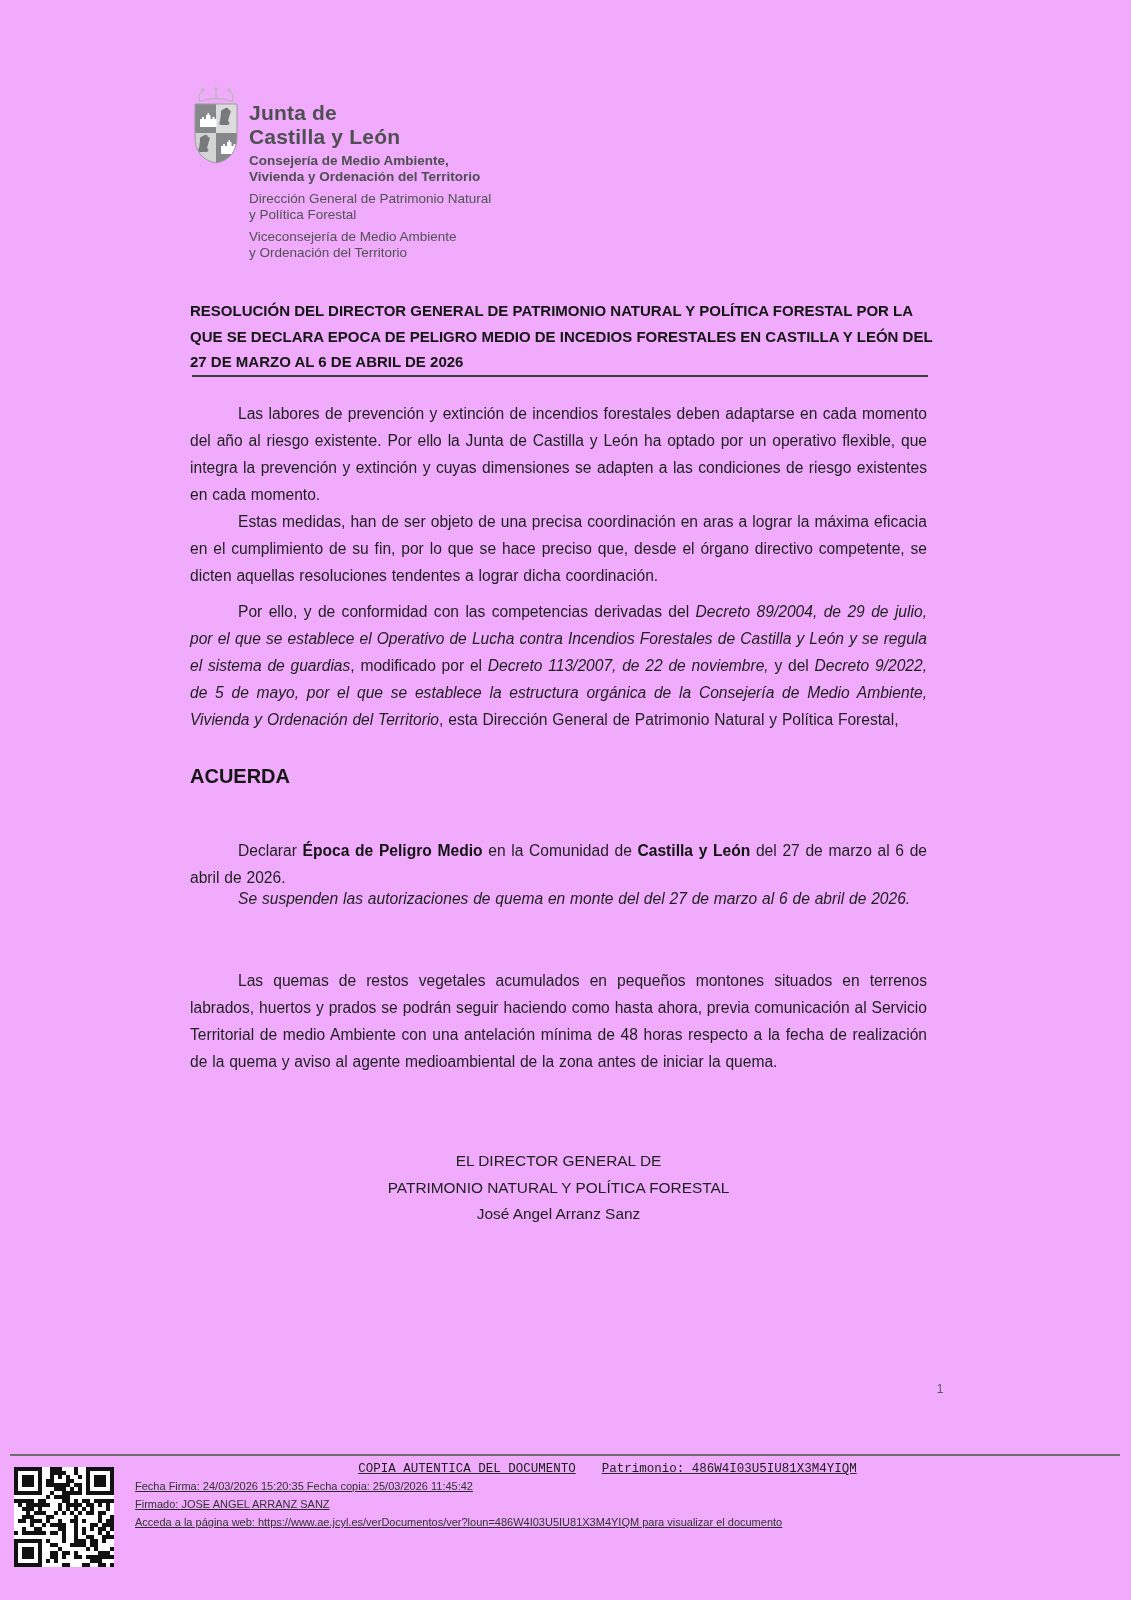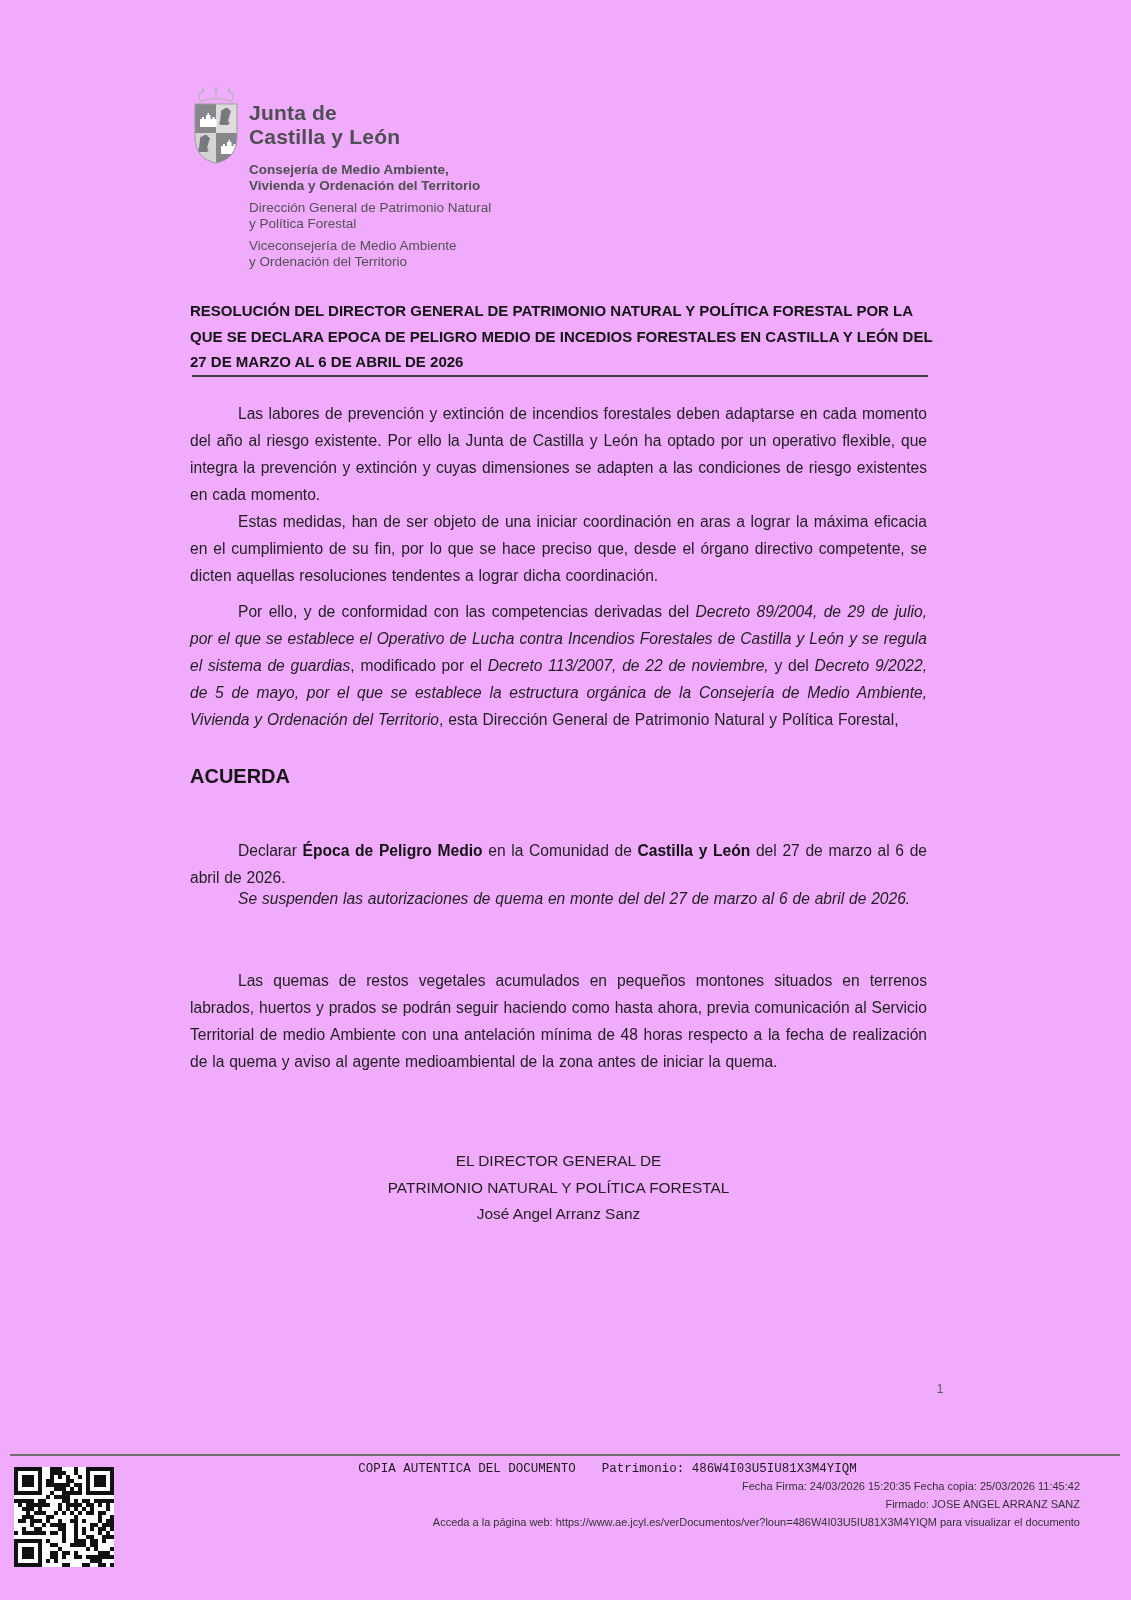--- a/index.html
+++ b/index.html
@@ -21,21 +21,21 @@
   .brand-name {
     font-weight: bold;
     font-size: 21px;
     line-height: 24px;
     color: #4e4f51;
     letter-spacing: 0.2px;
     white-space: pre-line;
     margin-top: 17px;
   }
   .org-line { white-space: pre-line; color: #525254; font-size: 13.5px; line-height: 15.5px; }
-  .org-bold { font-weight: bold; margin-top: 13px; color: #4e4f51; }
+  .org-bold { font-weight: bold; margin-top: 4px; color: #4e4f51; }
   .org-reg  { margin-top: 7px; }
 
   
   .doc-title {
     position: absolute; left: 190px; top: 288px; width: 745px;
     font-weight: bold; font-size: 15px; line-height: 25.5px;
     color: #151515; white-space: pre-line;
   }
   .title-rule {
     position: absolute; left: 192px; top: 375px; width: 736px; height: 2px;
@@ -74,21 +74,21 @@
   }
 
   
   .footer-rule {
     position: absolute; left: 10px; top: 1454px; width: 1110px; height: 2px;
     background: #6e6e6e;
   }
   .qr { position: absolute; left: 14px; top: 1467px; width: 100px; height: 100px; }
   .footer-text {
     position: absolute; left: 135px; top: 1461px; width: 945px;
-    text-align: right; color: #2b2b2b;
+    text-align: left; color: #2b2b2b; text-decoration: underline;
   }
   .footer-line1 {
     font-family: "Liberation Mono", "DejaVu Sans Mono", monospace;
     font-size: 12.5px; line-height: 17px; color: #1c1c1c;
     display: flex; justify-content: center; gap: 0; flex-wrap: nowrap;
   }
   .footer-line1 .gap { display: inline-block; width: 26px; }
   .footer-small { font-size: 11px; line-height: 17.5px; color: #333333; }
   .footer-line4 { margin-top: 1px; }
 </style>
@@ -142,21 +142,21 @@
 y Política Forestal</div>
       <div class="org-line org-reg">Viceconsejería de Medio Ambiente
 y Ordenación del Territorio</div>
     </div>
   </header>
 
   <h1 class="doc-title">RESOLUCIÓN DEL DIRECTOR GENERAL DE PATRIMONIO NATURAL Y POLÍTICA FORESTAL POR LA QUE SE DECLARA EPOCA DE PELIGRO MEDIO DE INCEDIOS FORESTALES EN CASTILLA Y LEÓN DEL 27 DE MARZO AL 6 DE ABRIL DE 2026</h1>
   <div class="title-rule"></div>
 
   <p class="para p1">Las labores de prevención y extinción de incendios forestales deben adaptarse en cada momento del año al riesgo existente. Por ello la Junta de Castilla y León ha optado por un operativo flexible, que integra la prevención y extinción y cuyas dimensiones se adapten a las condiciones de riesgo existentes en cada momento.</p>
-  <p class="para p2">Estas medidas, han de ser objeto de una iniciar coordinación en aras a lograr la máxima eficacia en el cumplimiento de su fin, por lo que se hace preciso que, desde el órgano directivo competente, se dicten aquellas resoluciones tendentes a lograr dicha coordinación.</p>
+  <p class="para p2">Estas medidas, han de ser objeto de una precisa coordinación en aras a lograr la máxima eficacia en el cumplimiento de su fin, por lo que se hace preciso que, desde el órgano directivo competente, se dicten aquellas resoluciones tendentes a lograr dicha coordinación.</p>
 
   <p class="para p3"><span>Por ello, y de conformidad con las competencias derivadas del </span><span class="it">Decreto 89/2004, de 29 de julio, por el que se establece el Operativo de Lucha contra Incendios Forestales de Castilla y León y se regula el sistema de guardias</span><span>, modificado por el </span><span class="it">Decreto 113/2007, de 22 de noviembre,</span><span> y del </span><span class="it">Decreto 9/2022, de 5 de mayo, por el que se establece la estructura orgánica de la Consejería de Medio Ambiente, Vivienda y Ordenación del Territorio</span><span>, esta Dirección General de Patrimonio Natural y Política Forestal,</span></p>
 
   <div class="acuerda">ACUERDA</div>
 
   <p class="para p4"><span>Declarar </span><span class="bd">Época de Peligro Medio</span><span> en la Comunidad de </span><span class="bd">Castilla y León</span><span> del 27 de marzo al 6 de abril de 2026.</span></p>
 
   <p class="para p5">Se suspenden las autorizaciones de quema en monte del del 27 de marzo al 6 de abril de 2026.</p>
   <p class="para p6">Las quemas de restos vegetales acumulados en pequeños montones situados en terrenos labrados, huertos y prados se podrán seguir haciendo como hasta ahora, previa comunicación al Servicio Territorial de medio Ambiente con una antelación mínima de 48 horas respecto a la fecha de realización de la quema y aviso al agente medioambiental de la zona antes de iniciar la quema.</p>
 

